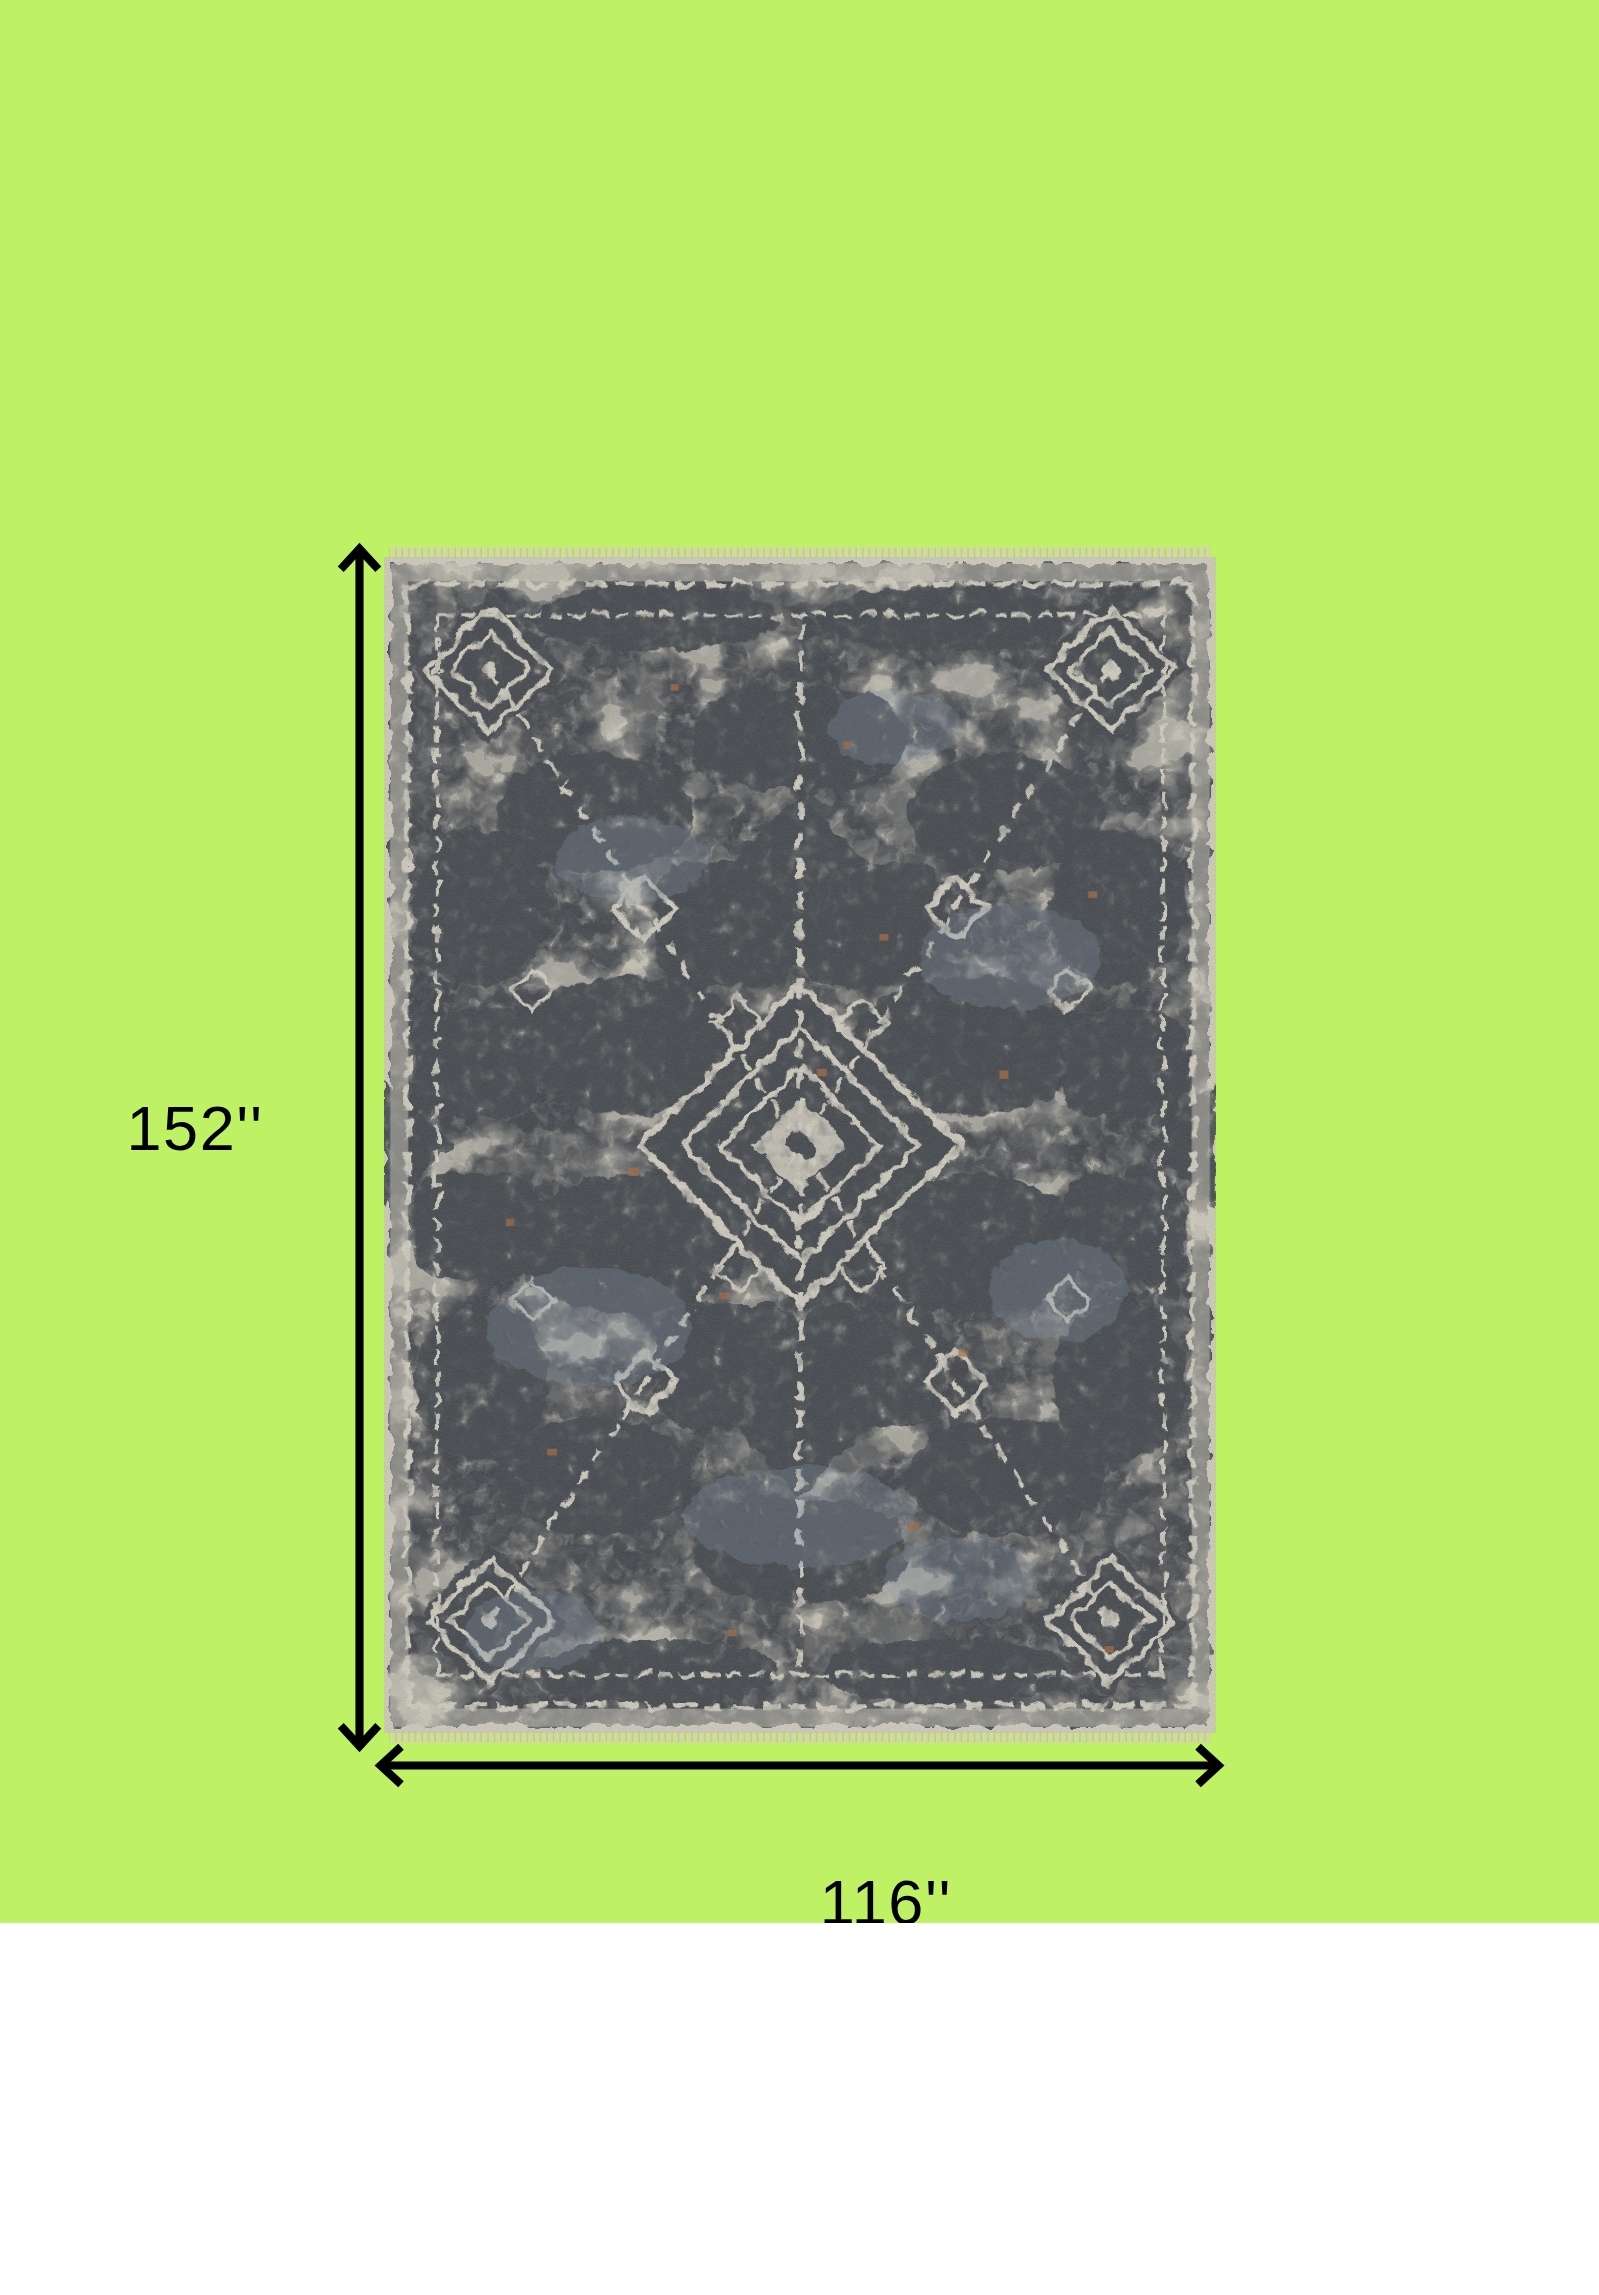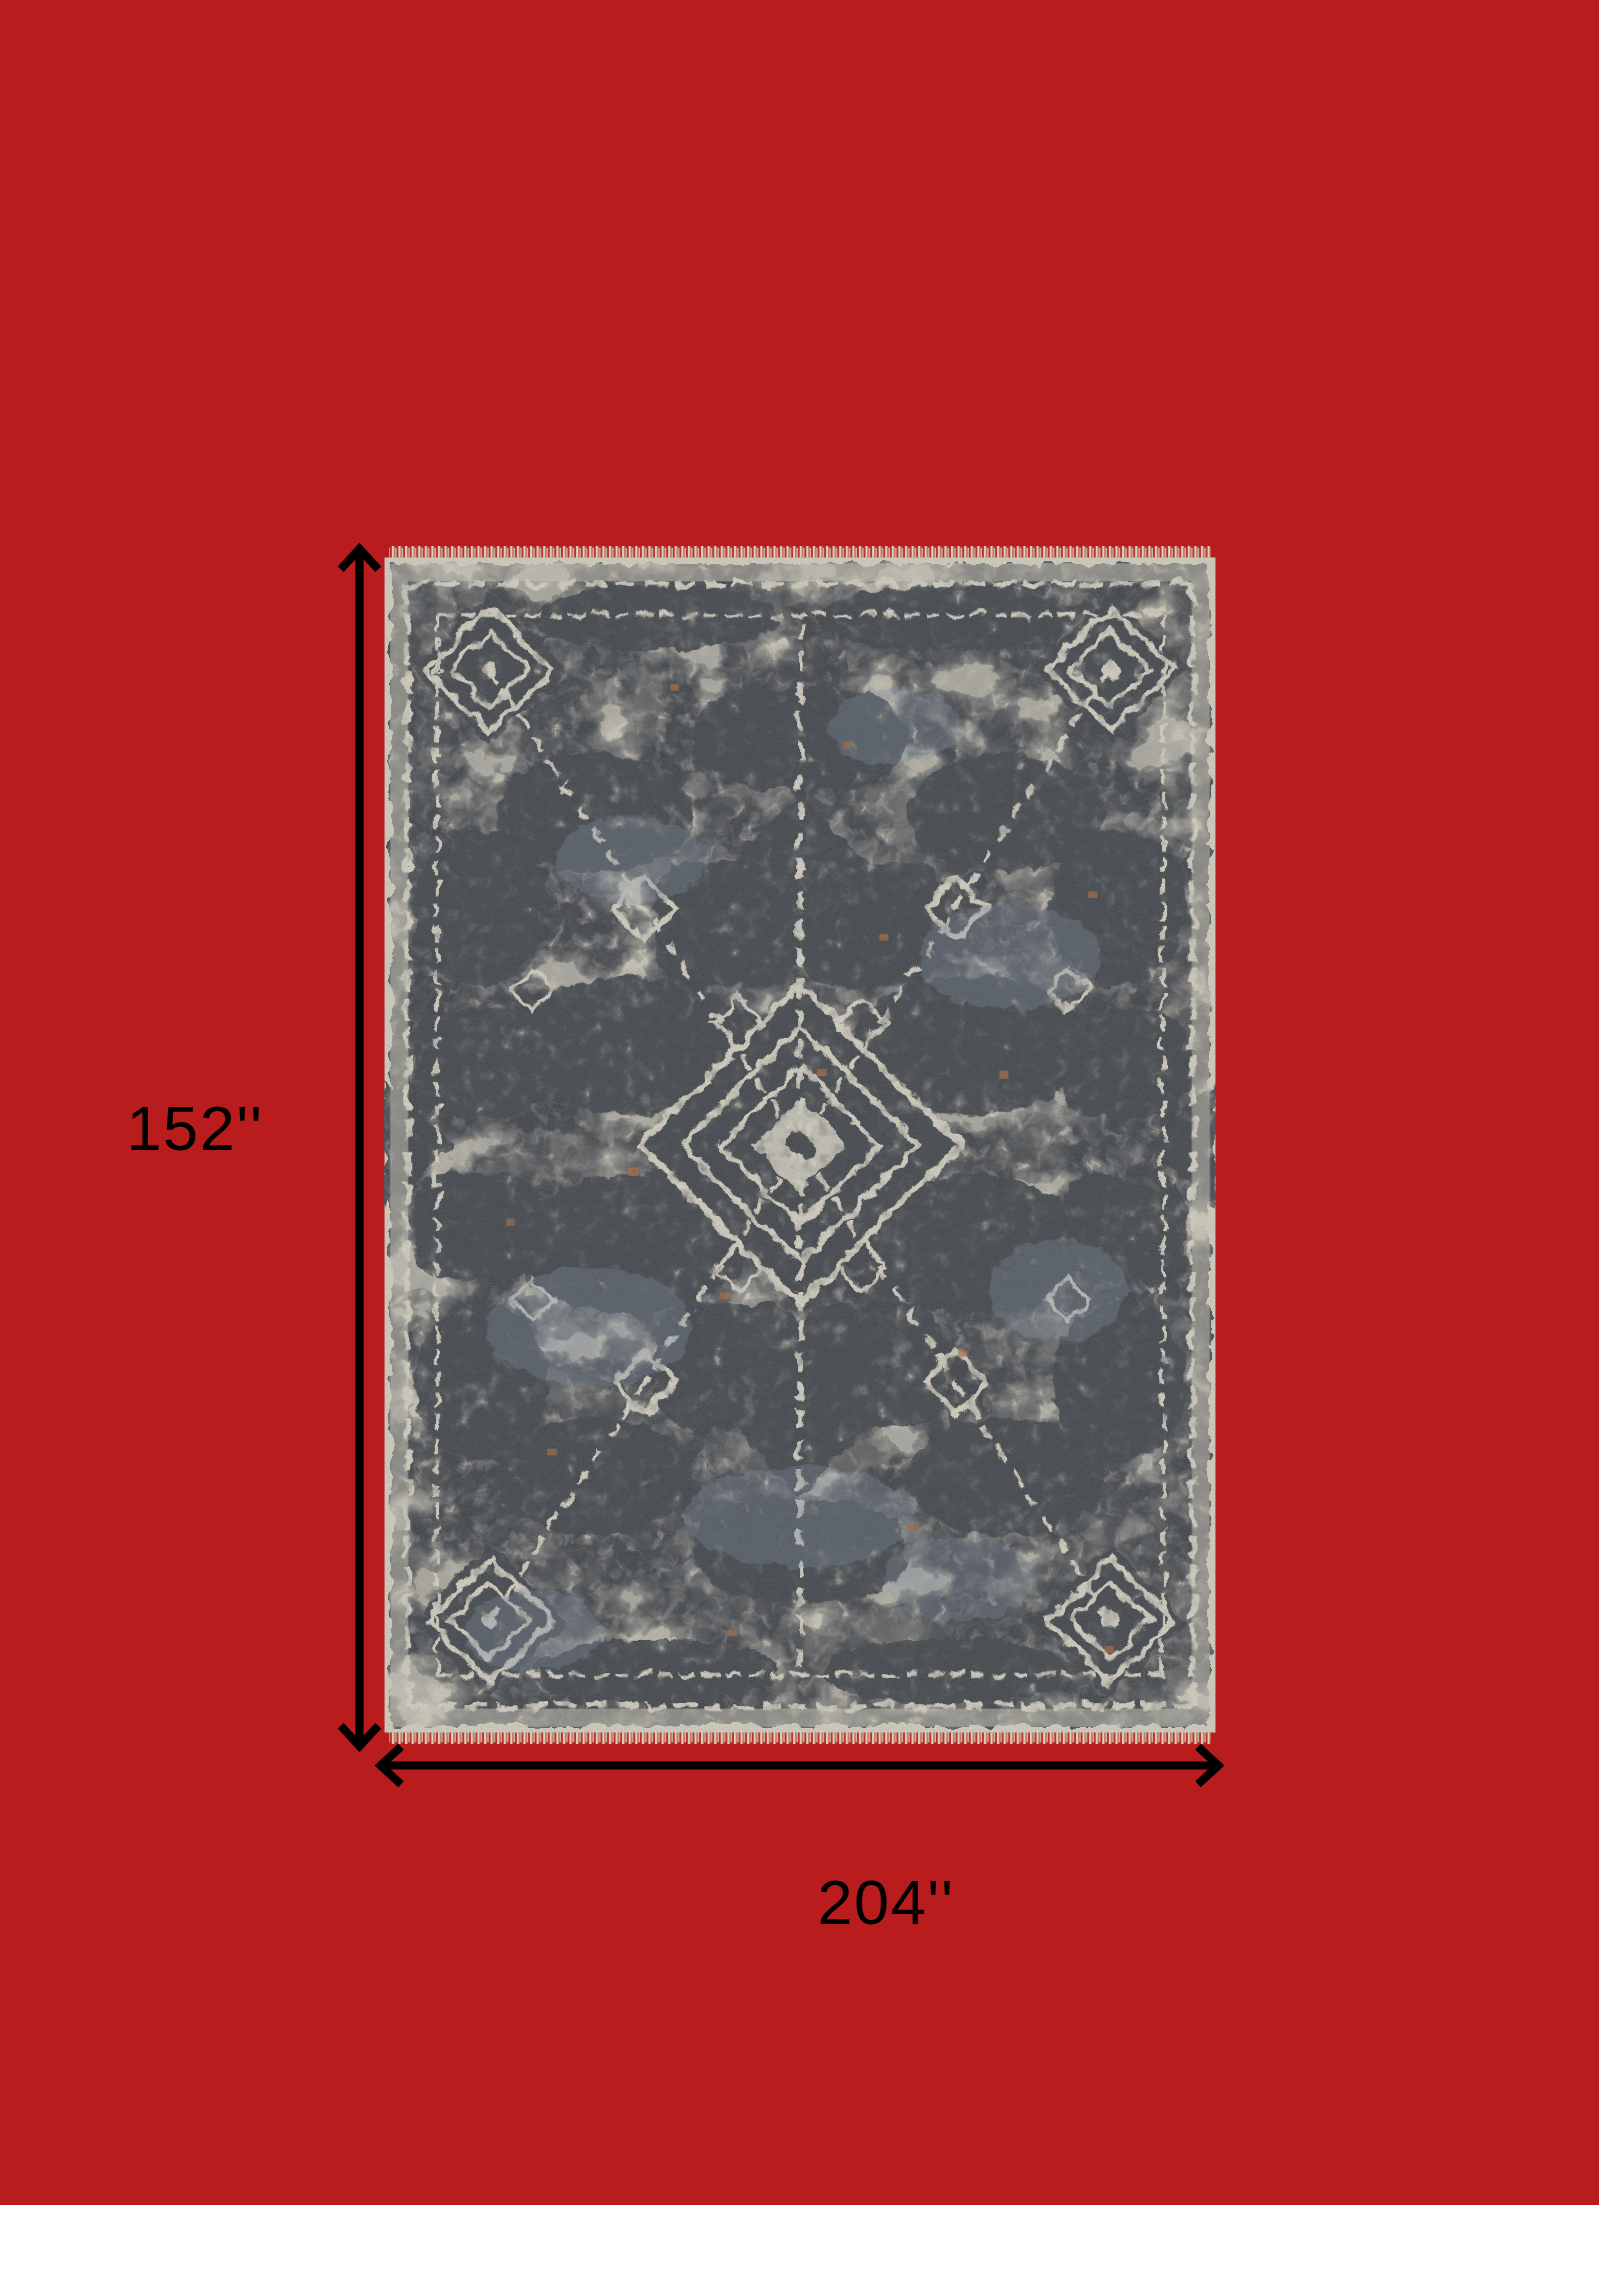--- a/index.html
+++ b/index.html
@@ -1,22 +1,22 @@
 <!DOCTYPE html>
 <html style="font-size:13px"><head>
 <meta charset="utf-8">
 <style>
   * { margin: 0; padding: 0; box-sizing: border-box; }
   html, body { background: #ffffff; }
   body { font-family: "Liberation Sans", sans-serif; }
   .canvas {
     position: relative;
     width: 1600px;
-    height: 2205px;
-    background: #b91c1c;
+    height: 1923px;
+    background: #bef264;
     overflow: hidden;
   }
   .rug {
     position: absolute;
     left: 384px;
     top: 546px;
     width: 832px;
     height: 1198px;
   }
   .dim-arrow { position: absolute; }
@@ -187,16 +187,16 @@
   <svg class="dim-arrow arrow-h" width="857" height="49" viewBox="0 0 1042 60" xmlns="http://www.w3.org/2000/svg">
     <g stroke="#000000" stroke-width="10" fill="none">
       <line x1="10" y1="30" x2="1032" y2="30"></line>
       <polyline points="33,7 8,30 33,53"></polyline>
       <polyline points="1009,7 1034,30 1009,53"></polyline>
     </g>
   </svg>
 
   <div class="dim-label label-h">152''</div>
 
-  <div class="dim-label label-w">204''</div>
+  <div class="dim-label label-w">116''</div>
 
 </div>
 
 
 </body></html>

